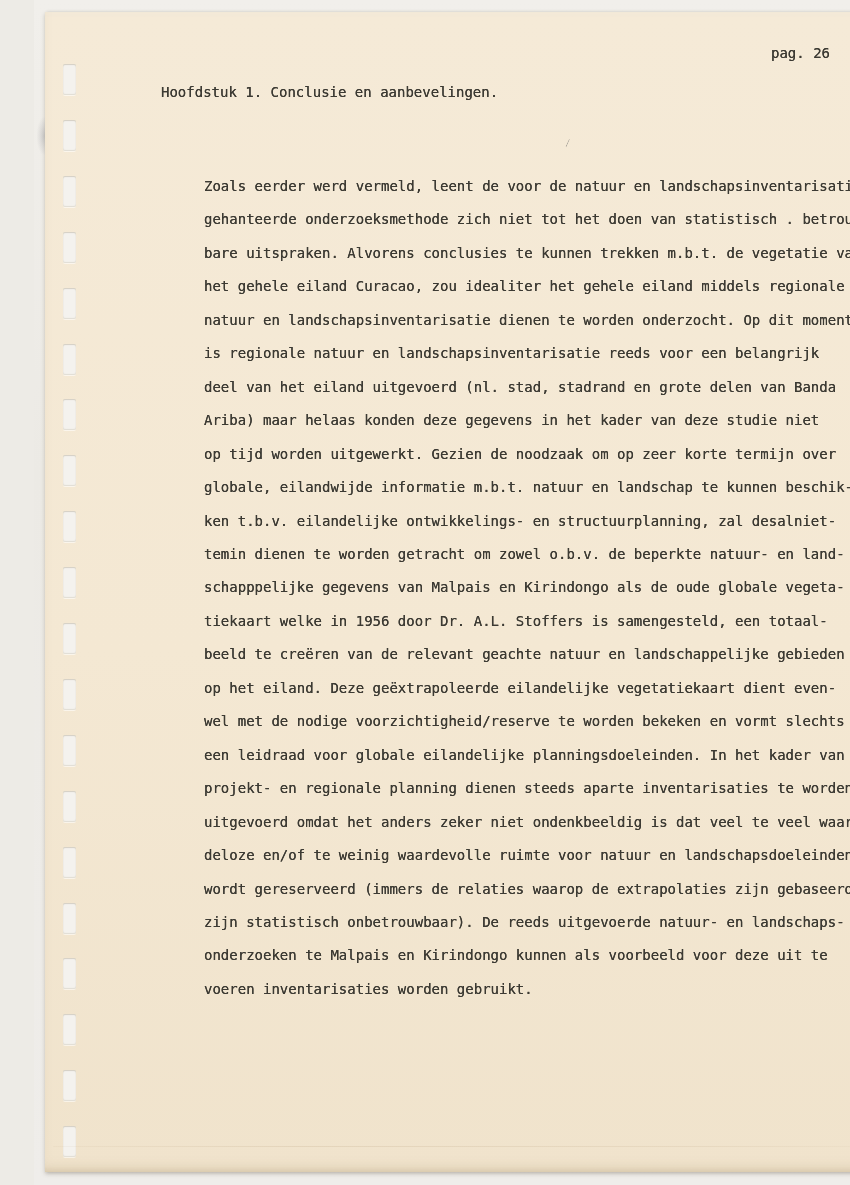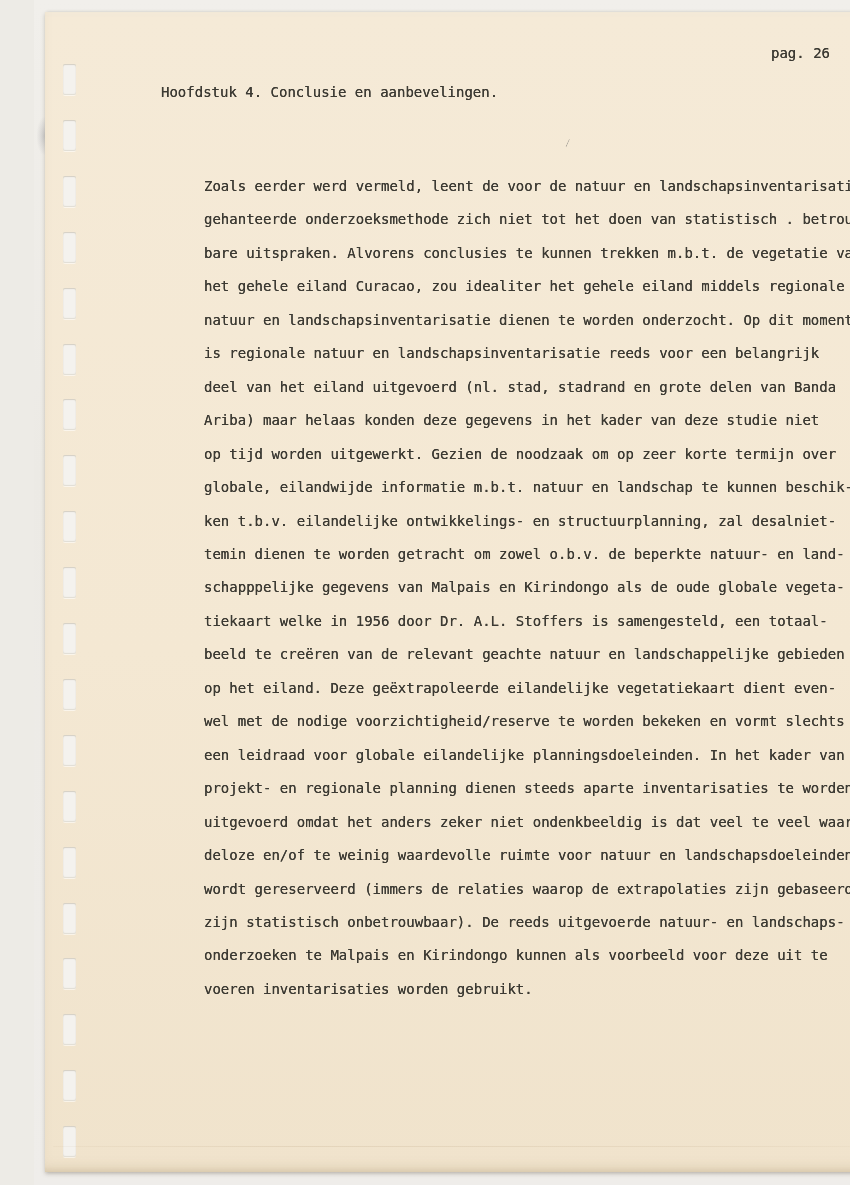--- a/index.html
+++ b/index.html
@@ -124,21 +124,21 @@
         <div class="hole" style="top: 722.8px;"></div>
         <div class="hole" style="top: 778.7px;"></div>
         <div class="hole" style="top: 834.6px;"></div>
         <div class="hole" style="top: 890.5px;"></div>
         <div class="hole" style="top: 946.4px;"></div>
         <div class="hole" style="top: 1002.3px;"></div>
         <div class="hole" style="top: 1058.2px;"></div>
         <div class="hole" style="top: 1114.1px;"></div>
       </div>
     <div class="pagenum">pag. 26</div>
-    <div class="heading">Hoofdstuk 4. Conclusie en aanbevelingen.</div>
+    <div class="heading">Hoofdstuk 1. Conclusie en aanbevelingen.</div>
     <div class="bodytext">Zoals eerder werd vermeld, leent de voor de natuur en landschapsinventarisatie
 gehanteerde onderzoeksmethode zich niet tot het doen van statistisch . betrouw-
 bare uitspraken. Alvorens conclusies te kunnen trekken m.b.t. de vegetatie van
 het gehele eiland Curacao, zou idealiter het gehele eiland middels regionale
 natuur en landschapsinventarisatie dienen te worden onderzocht. Op dit moment
 is regionale natuur en landschapsinventarisatie reeds voor een belangrijk
 deel van het eiland uitgevoerd (nl. stad, stadrand en grote delen van Banda
 Ariba) maar helaas konden deze gegevens in het kader van deze studie niet
 op tijd worden uitgewerkt. Gezien de noodzaak om op zeer korte termijn over
 globale, eilandwijde informatie m.b.t. natuur en landschap te kunnen beschik-

